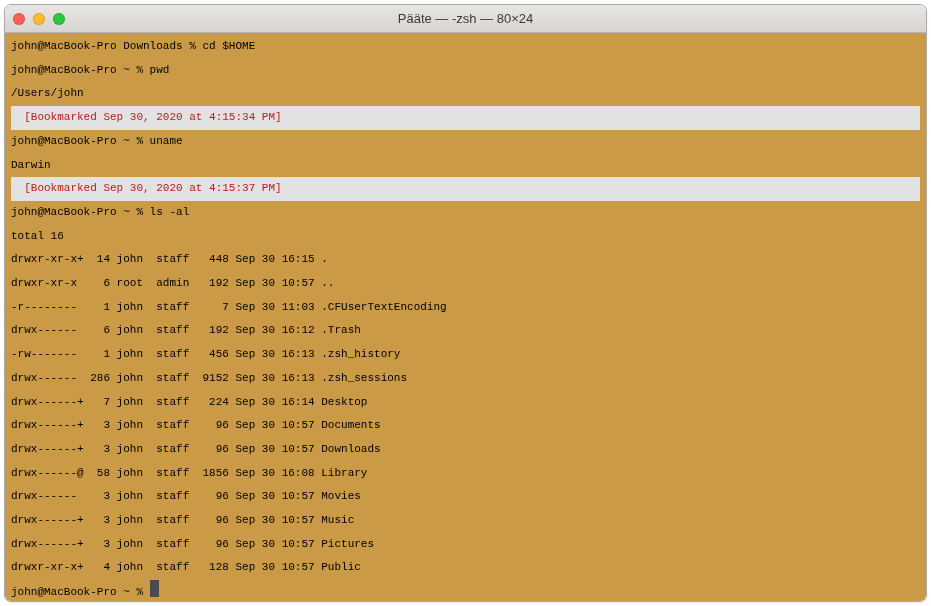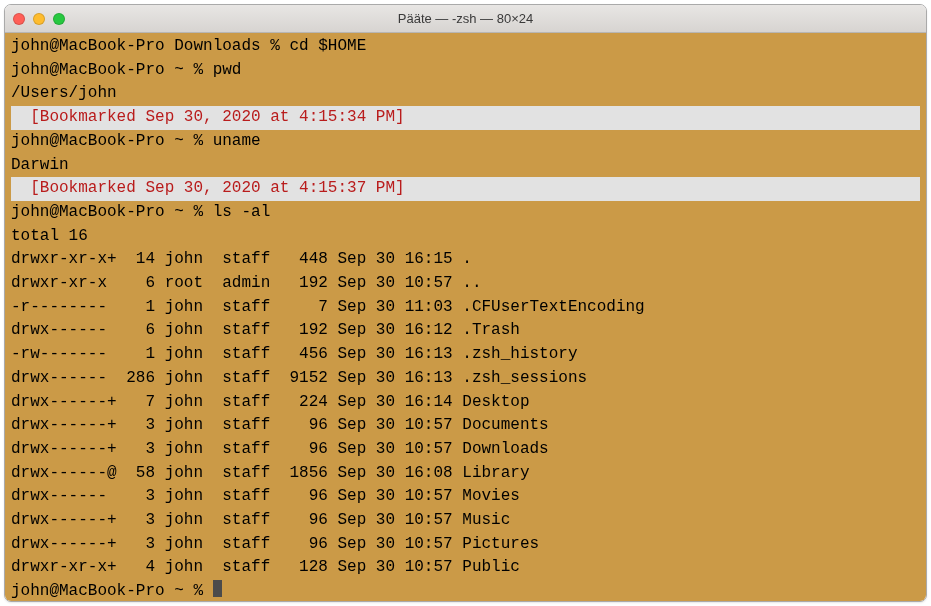--- a/index.html
+++ b/index.html
@@ -50,21 +50,21 @@
       text-align: center;
       font-family: -apple-system, "Helvetica Neue", Arial, sans-serif;
       font-size: 13px;
       color: #3a3a3a;
       pointer-events: none;
     }
     .terminal {
       flex: 1;
       background: #cb9a47;
       color: #000;
-      font-size: 16px;
+      font-size: 11px;
       line-height: 23.7px;
       padding: 2px 6px 6px 6px;
       white-space: pre;
       overflow: hidden;
     }
     .bookmark {
       background: #e2e2e2;
       color: #b91c1c;
     }
     .cursor {

